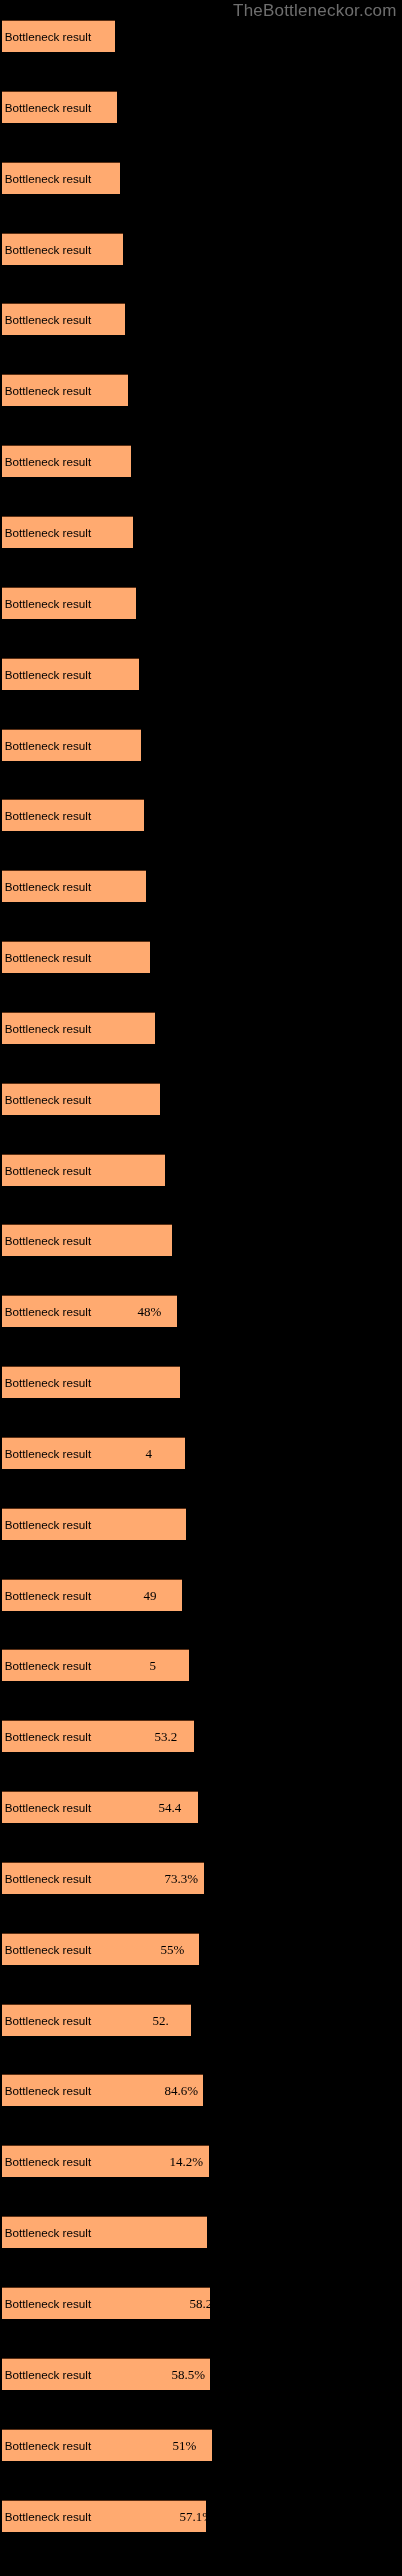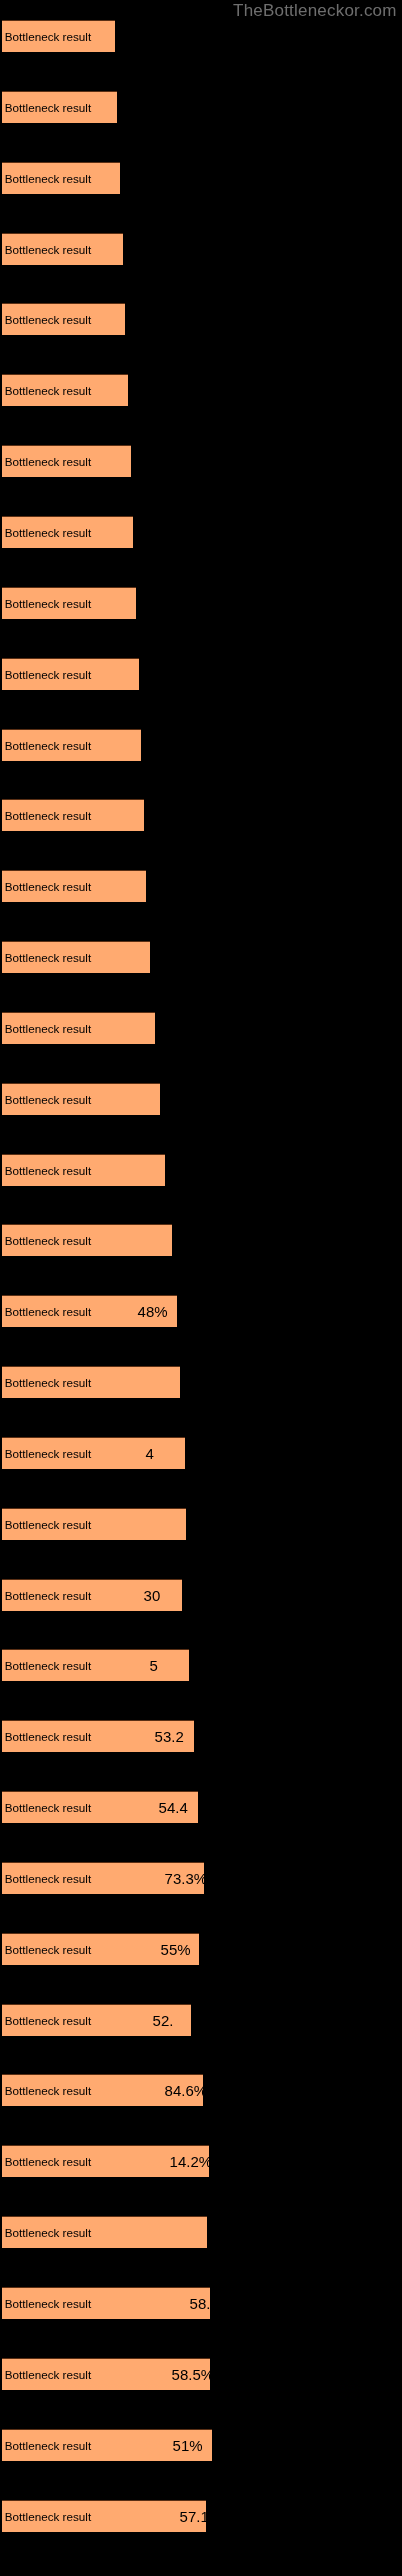--- a/index.html
+++ b/index.html
@@ -21,21 +21,21 @@
     border-top:1.6px solid #5a2f14;
     box-sizing:border-box;
     overflow:hidden;
   }
   .bar-label{
     position:absolute;left:3.2px;top:0;height:31px;line-height:31px;
     color:#000;font-size:11.7px;white-space:nowrap;
   }
   .bar-value{
     position:absolute;top:0;height:15px;line-height:31px;
-    color:#000;font-size:15px;white-space:nowrap;
+    color:#000;font-size:13px;white-space:nowrap;font-family:Liberation Serif, serif;
   }
 </style>
 </head>
 <body>
 
 <div id="brand">TheBottleneckor.com</div>
 
 <div id="chart">
     <div class="row" style="top: 20px;">
       <div class="bar" title="27.8%" style="width: 113px;">
@@ -145,21 +145,21 @@
       </div>
     </div>
     <div class="row" style="top: 1508px;">
       <div class="bar" title="50.6%" style="width: 184px;">
         <span class="bar-label">Bottleneck result</span>
       </div>
     </div>
     <div class="row" style="top: 1579px;">
       <div class="bar" title="49.5%" style="width: 180px;">
         <span class="bar-label">Bottleneck result</span>
-        <span class="bar-value" style="left: 142px;">30</span>
+        <span class="bar-value" style="left: 142px;">49</span>
       </div>
     </div>
     <div class="row" style="top: 1649px;">
       <div class="bar" title="51.7%" style="width: 187px;">
         <span class="bar-label">Bottleneck result</span>
         <span class="bar-value" style="left: 148px;">5</span>
       </div>
     </div>
     <div class="row" style="top: 1720px;">
       <div class="bar" title="53.2%" style="width: 192px;">

